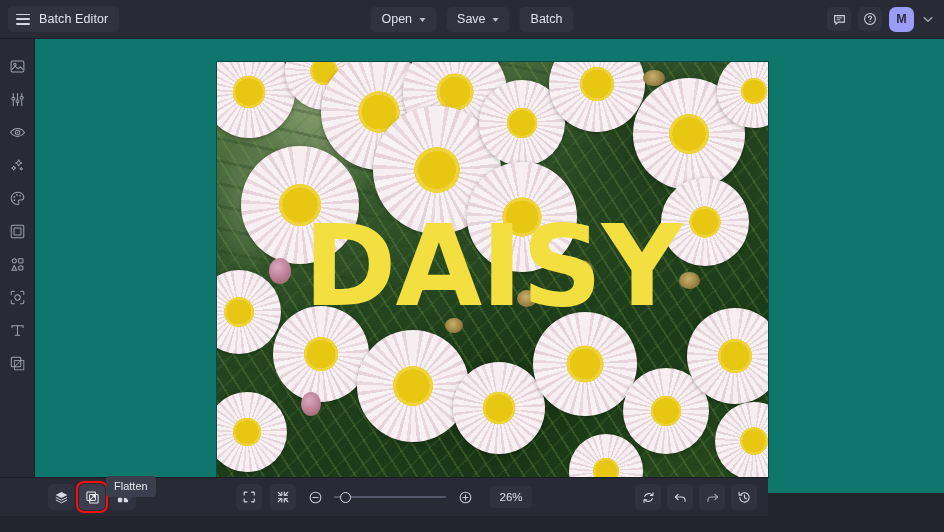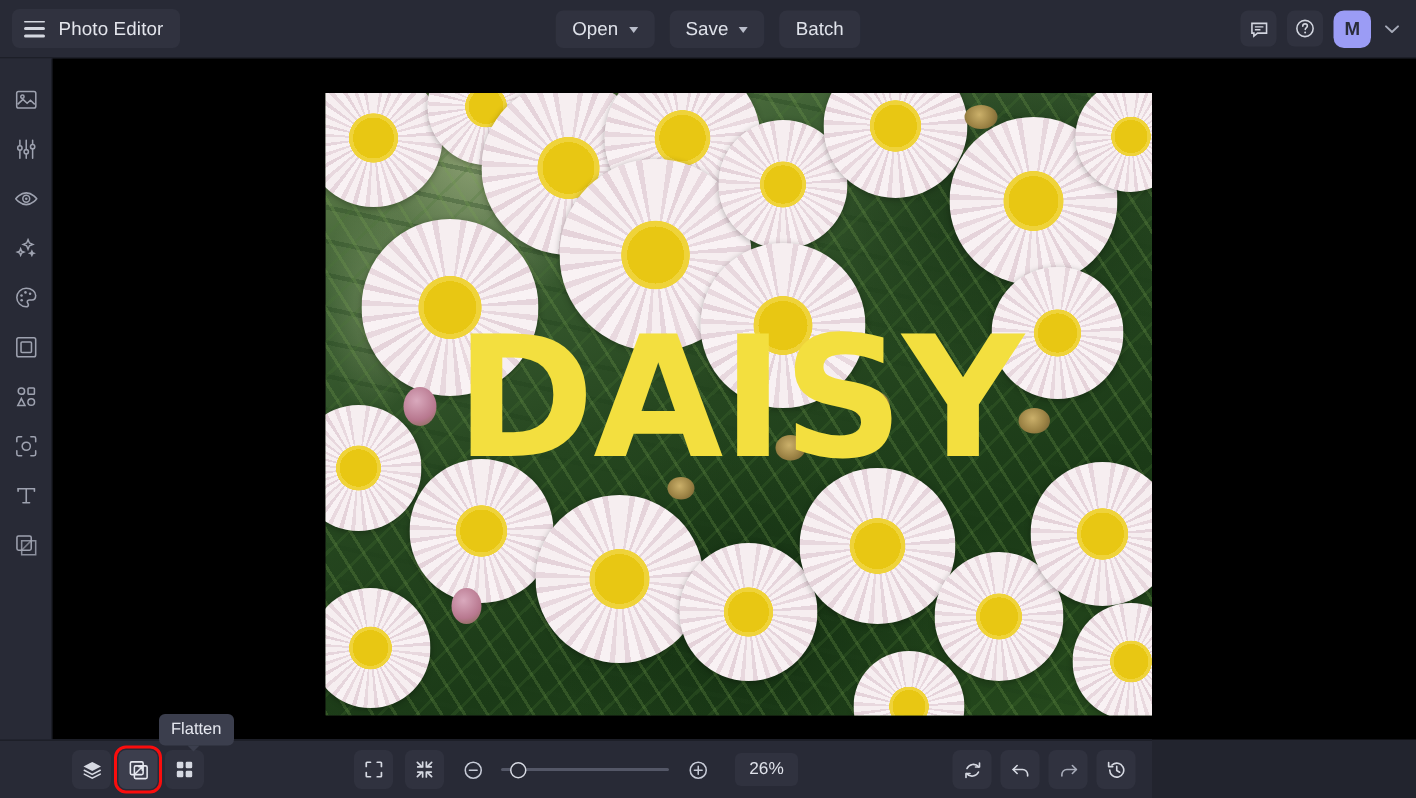--- a/index.html
+++ b/index.html
@@ -132,21 +132,21 @@
     cursor: pointer;
   }
   .side-item svg { display: block; opacity: .82; }
 
   
   #canvas-area {
     position: absolute;
     top: 39px; left: 35px;
     width: 909px;
     height: 454px;
-    background: #000000;
+    background: #0f766e;
     display: flex;
     align-items: center;
     justify-content: center;
   }
 
   #photo-frame {
     position: absolute;
     left: 182px;
     top: 23px;
     width: 551px;
@@ -237,21 +237,21 @@
     font-size: 112px;
     line-height: 1;
     letter-spacing: -1px;
     color: #f3df3f;
     user-select: none;
   }
 
   
   #bottombar {
     position: absolute;
-    left: 0; bottom: 0;
+    left: 0; bottom: 16px;
     width: 768px;
     height: 39px;
     background: #282a36;
     border-top: 1px solid #1d1f28;
     padding-left: 16px;
   }
 
   #bottom-left {
     position: absolute;
     left: 48px;
@@ -355,21 +355,21 @@
 <body>
 
 <div id="topbar">
 
   <div id="app-menu-button">
     <span class="hamburger">
       <span></span>
         <span></span>
         <span></span>
     </span>
-    <span id="app-title">Photo Editor</span>
+    <span id="app-title">Batch Editor</span>
   </div>
 
   <div id="topbar-center">
     <div class="tb-btn">
       <span>Open</span>
       <span class="chev"></span>
     </div>
     <div class="tb-btn">
       <span>Save</span>
       <span class="chev"></span>

